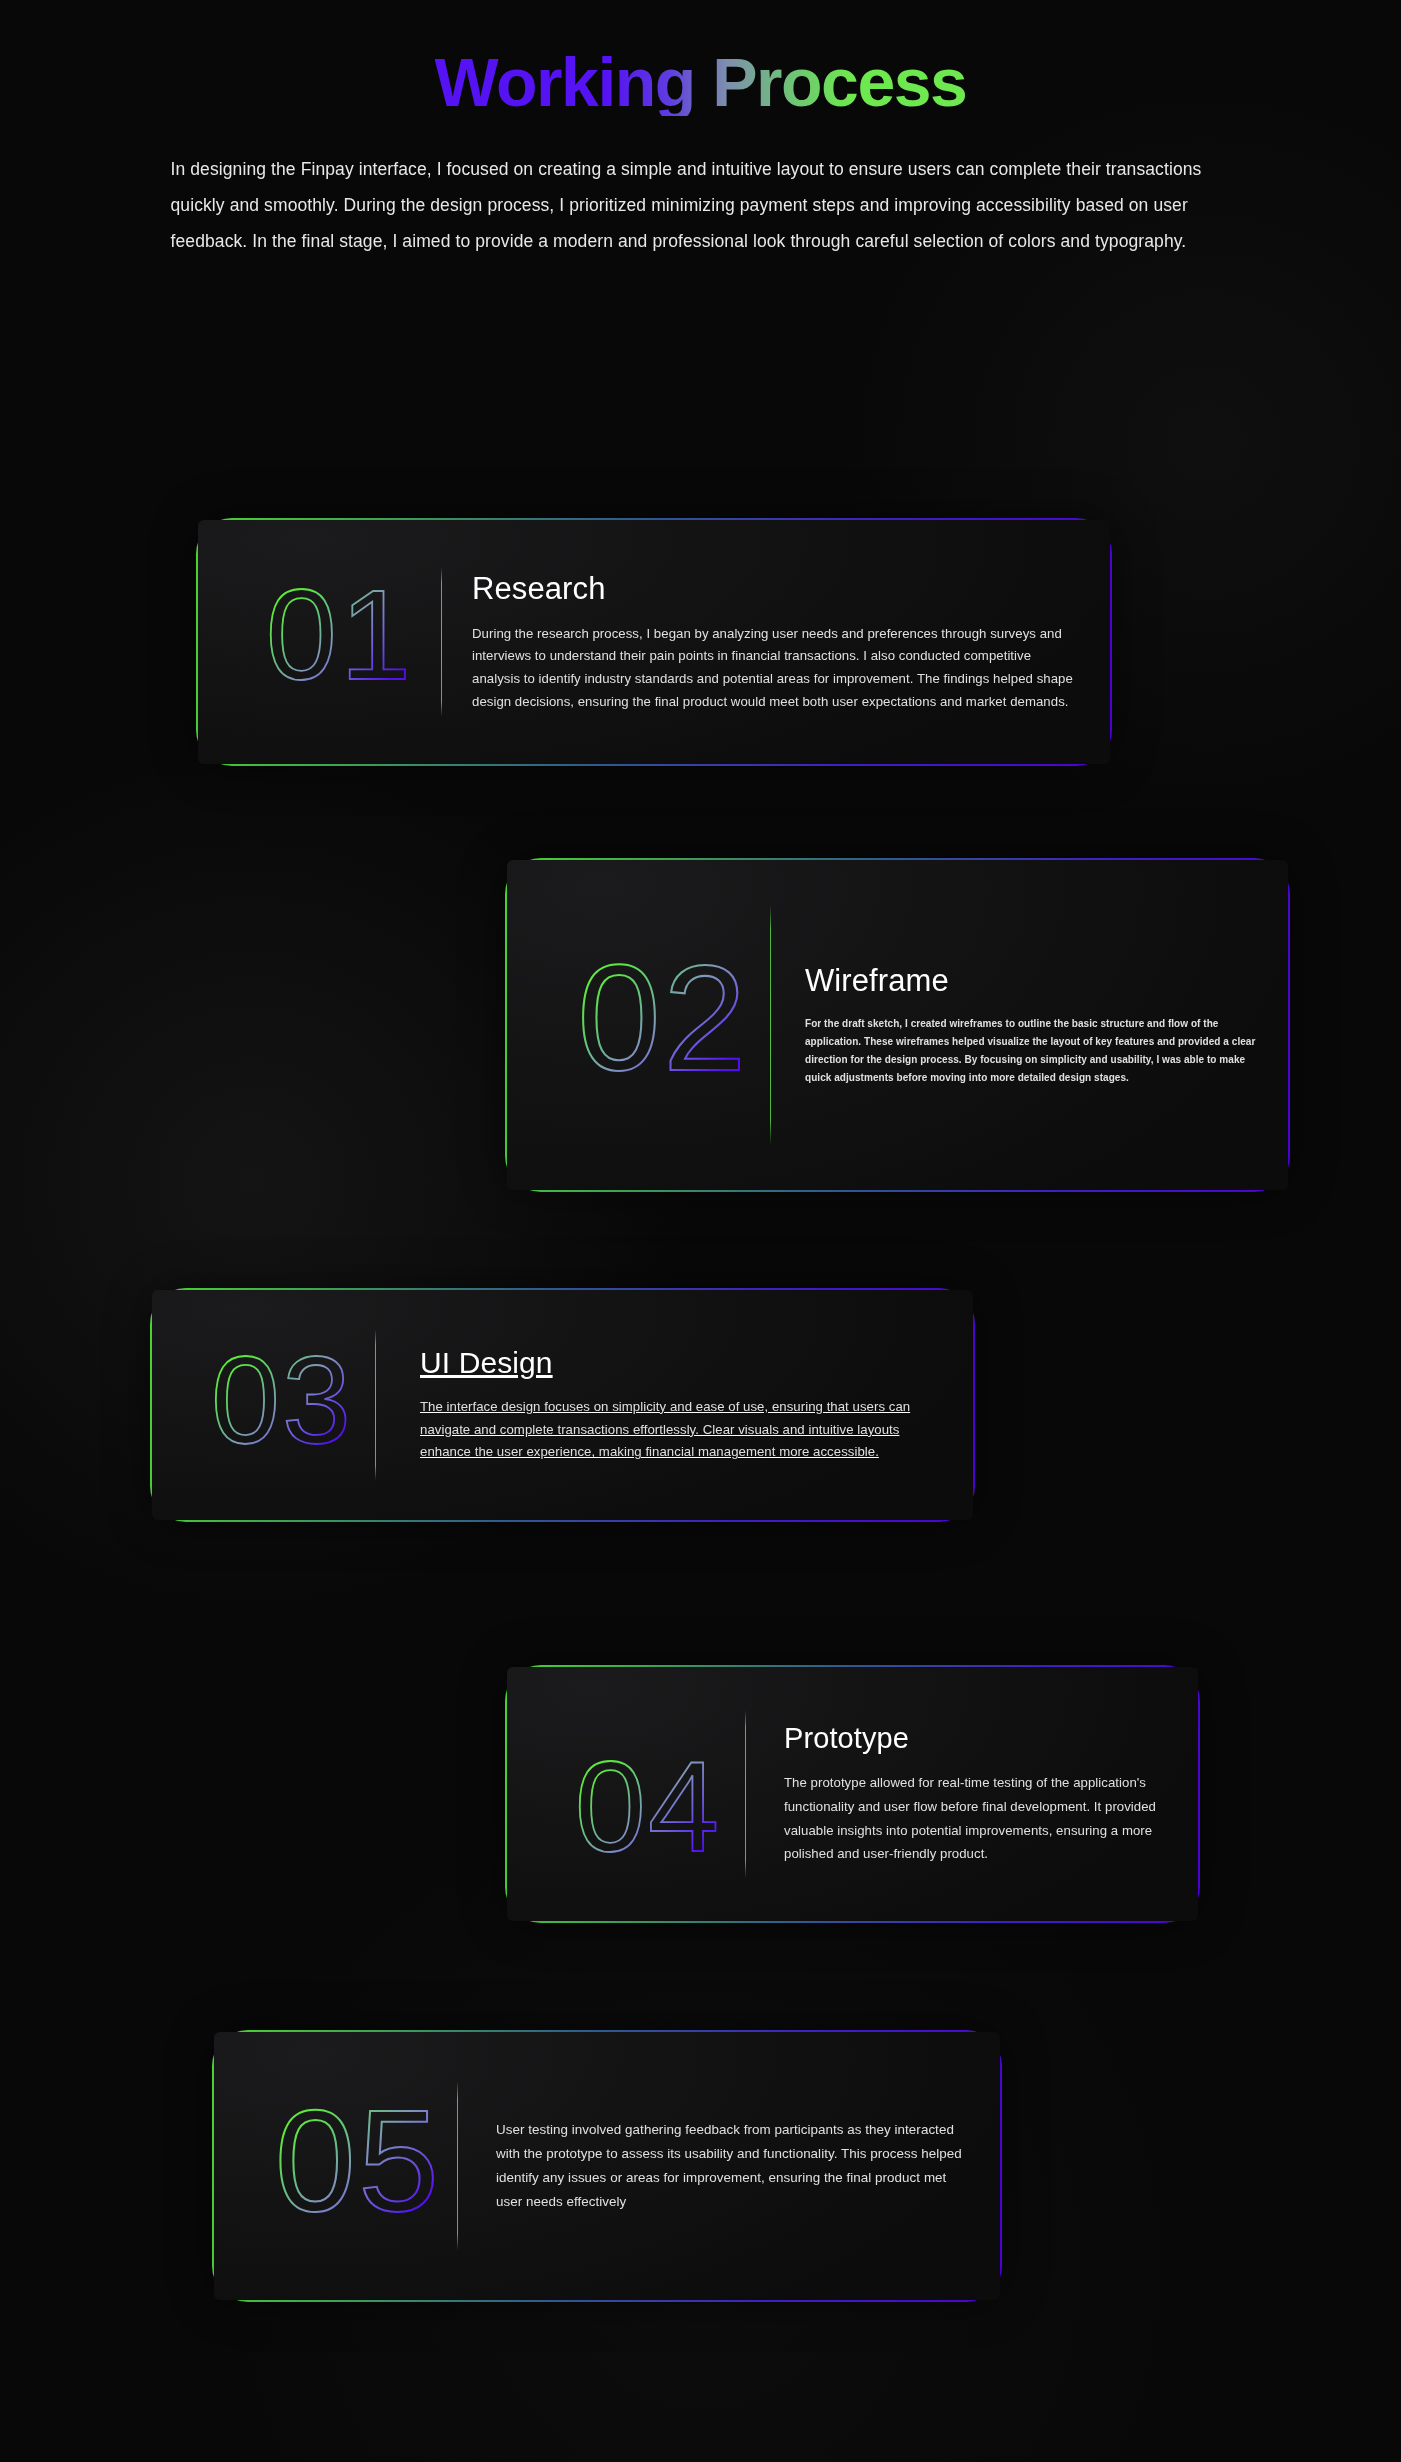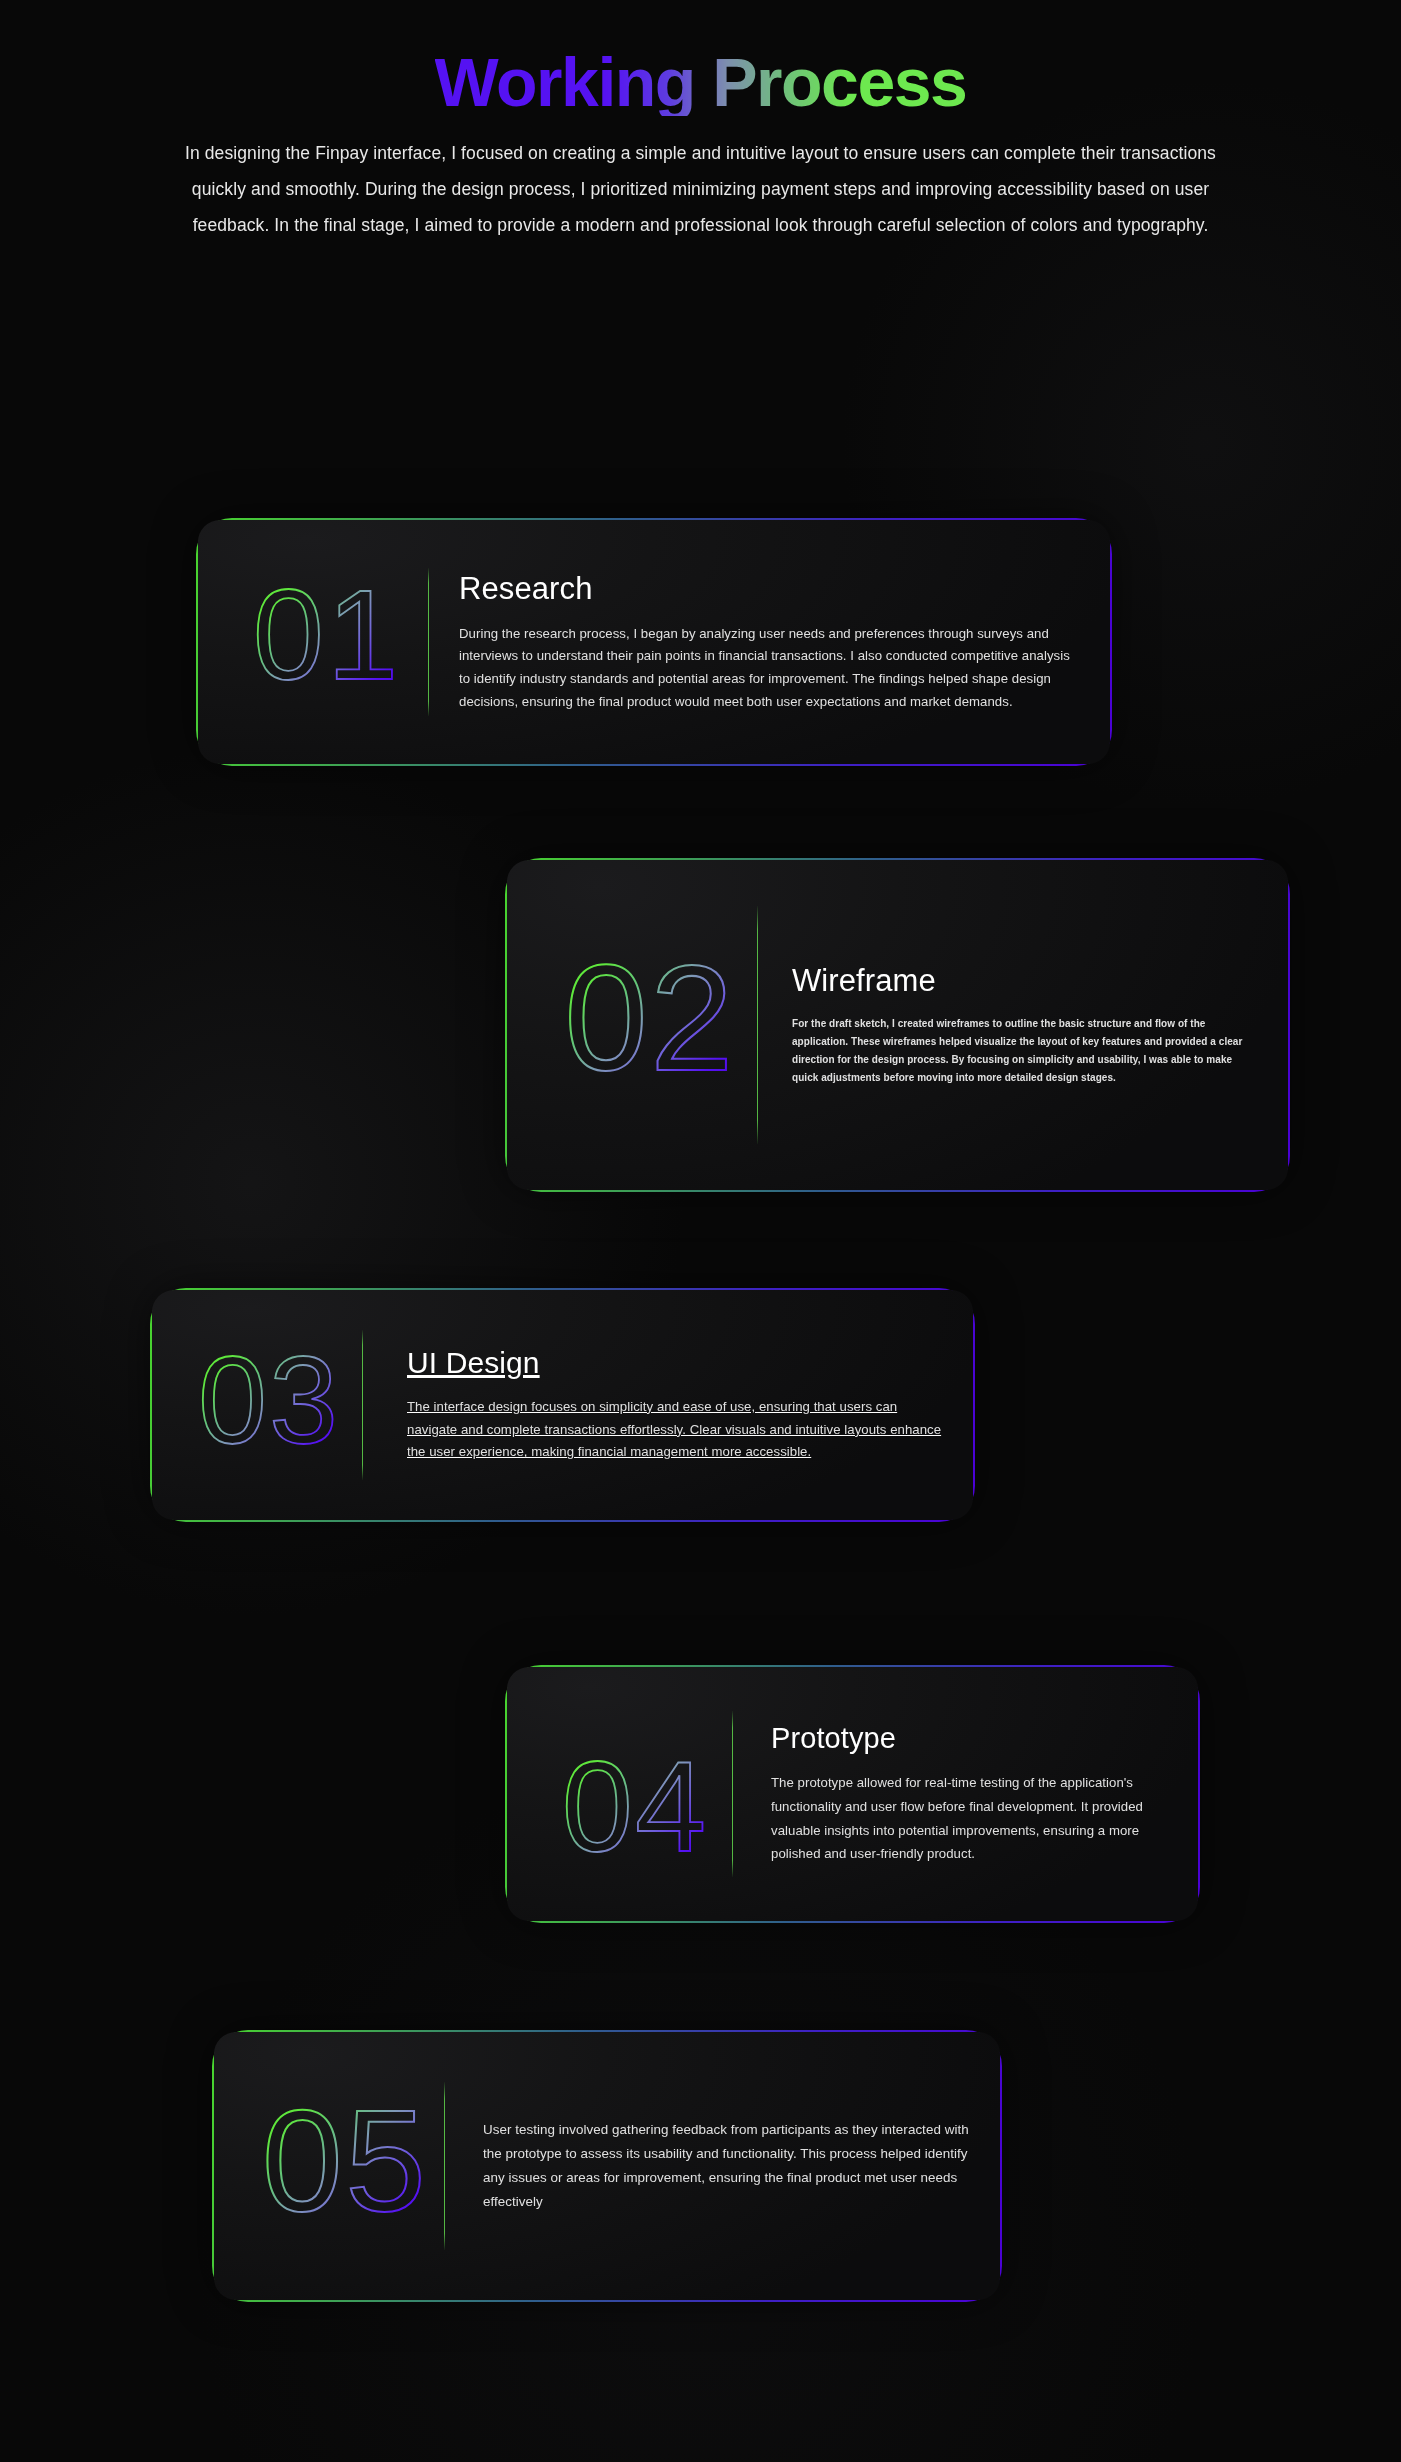--- a/index.html
+++ b/index.html
@@ -46,49 +46,50 @@
         #6DE84F 100%);
     -webkit-background-clip:text;
     background-clip:text;
     -webkit-text-fill-color:transparent;
     color:transparent;
     display:inline-block;
     white-space:nowrap;
   }
 
   #intro-paragraph {
-    margin:20px auto 0;
+    margin:36px auto 0;
     width:1060px;
     font-size:17.5px;
     line-height:2.05;
     color:#e8e8e8;
     font-weight:400;
-    text-align:center;
+    text-align:left;
     letter-spacing:0.1px;
   }
 
   
   .process-card {
     position:absolute;
     border-radius:36px;
     padding:2px;
     background:linear-gradient(100deg, #49D62E 0%, #3FA84F 18%, #2F5E8C 44%, #3E20C4 72%, #4B00D6 100%);
     box-shadow:0 0 42px rgba(0,0,0,0.55);
   }
 
   .process-card-inner {
     position:relative;
     width:100%;
     height:100%;
-    border-radius:22px;
+    border-radius:6px;
     background:
       radial-gradient(ellipse 90% 120% at 12% 8%, #1b1b1d 0%, #141415 42%, #0c0c0d 100%);
     display:flex;
     align-items:center;
     overflow:hidden;
+    padding-left:13px;
   }
 
   
   .card-number-wrap {
     flex:0 0 auto;
     display:flex;
     align-items:center;
     justify-content:center;
   }
 

